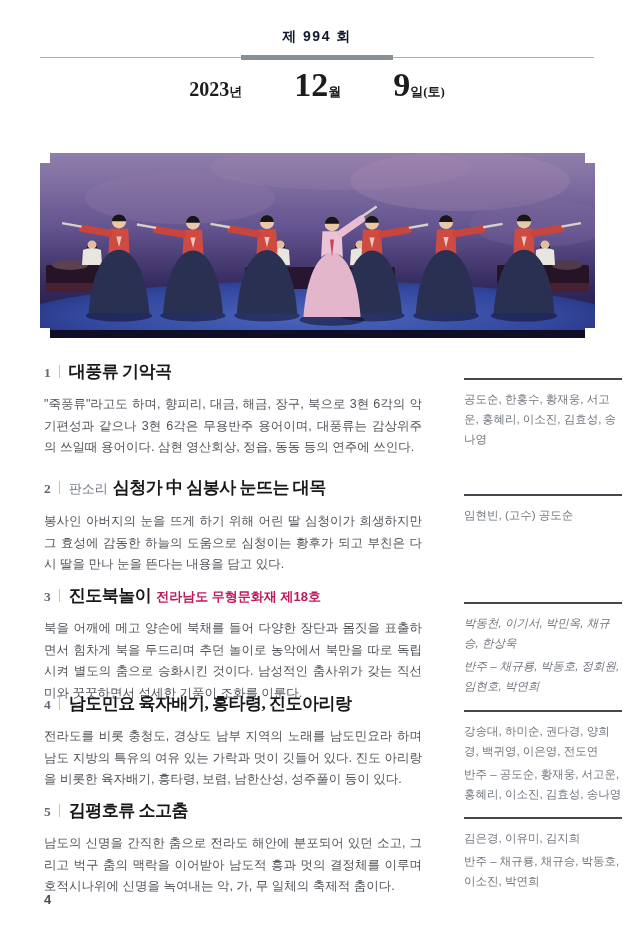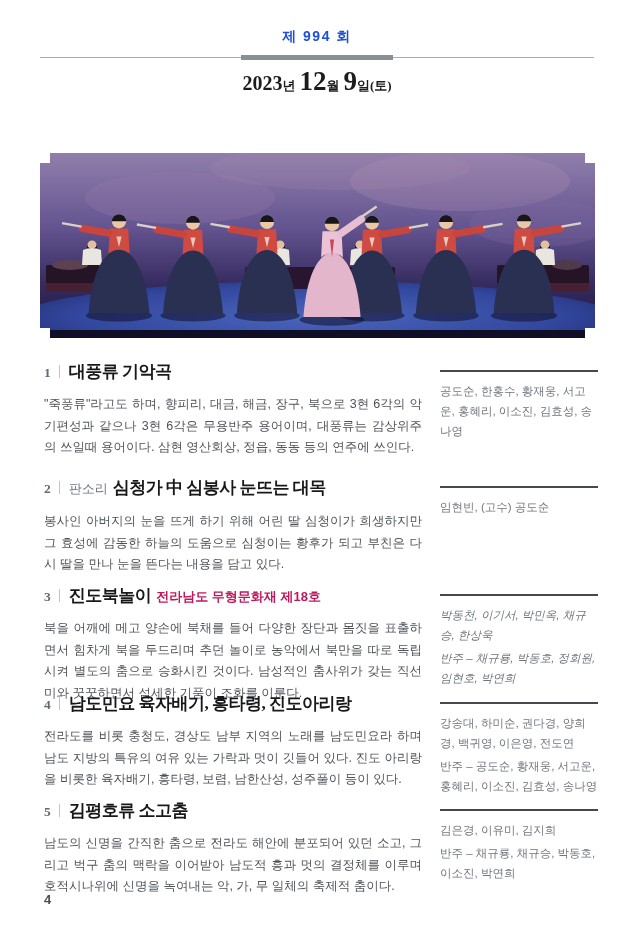--- a/index.html
+++ b/index.html
@@ -4,54 +4,54 @@
 <style>
   html,body{margin:0;padding:0;background:#e9e9e9;}
   .page{
     position:relative;width:634px;height:931px;margin:0 auto;
     background:#ffffff;overflow:hidden;
     font-family:"Liberation Sans","DejaVu Sans",sans-serif;
   }
   
   .edition{
     position:absolute;top:28px;left:0;width:100%;text-align:center;
-    font-size:14px;letter-spacing:1.5px;color:#1d4ed8;font-weight:600;
+    font-size:14px;letter-spacing:1.5px;color:#0f172a;font-weight:600;
   }
   .rule-thin{
     position:absolute;top:57px;left:40px;width:554px;height:1px;background:#a9aeb3;
   }
   .rule-thick{
     position:absolute;top:55px;left:241px;width:152px;height:5px;background:#879097;
   }
   .date-line{
     position:absolute;top:66px;left:0;width:100%;text-align:center;
     font-family:"Liberation Serif","DejaVu Serif",serif;color:#1c1c1e;font-weight:700;
   }
-  .date-line .num-lg{font-size:27px;}
+  .date-line .num-lg{font-size:34px;margin-left:48px;}
   .date-line .num-md{font-size:20px;}
   .date-line .unit{font-size:13px;font-weight:600;}
   .main-title{
     position:absolute;top:92px;left:0;width:100%;text-align:center;
     font-family:"Liberation Serif","DejaVu Serif",serif;
     font-size:36px;font-weight:800;color:#141416;letter-spacing:-1px;
   }
   
   .photo{
     position:absolute;top:153px;left:40px;width:555px;height:185px;
     clip-path:polygon(0 10px,10px 10px,10px 0,calc(100% - 10px) 0,calc(100% - 10px) 10px,100% 10px,
       100% calc(100% - 10px),calc(100% - 10px) calc(100% - 10px),calc(100% - 10px) 100%,
       10px 100%,10px calc(100% - 10px),0 calc(100% - 10px));
   }
   .photo svg{display:block;width:100%;height:100%;}
   
   .section{position:absolute;left:0;width:634px;}
   .sec-left{position:absolute;left:44px;width:378px;}
   .sec-right{
-    position:absolute;left:440px;width:158px;
-    border-top:2px solid #45494f;padding-top:9px;
+    position:absolute;left:464px;width:158px;
+    border-top:2px solid #45494f;padding-top:9px;margin-top:8px;
   }
   .sec-right p{
     margin:0 0 3px 0;font-size:11.5px;line-height:1.75;color:#70767e;
   }
   .sec-title{
     font-family:"Liberation Serif","DejaVu Serif",serif;
     font-size:17px;line-height:28px;color:#18181a;white-space:nowrap;
   }
   .sec-no{
     font-size:13.5px;font-weight:700;color:#5e6b79;

